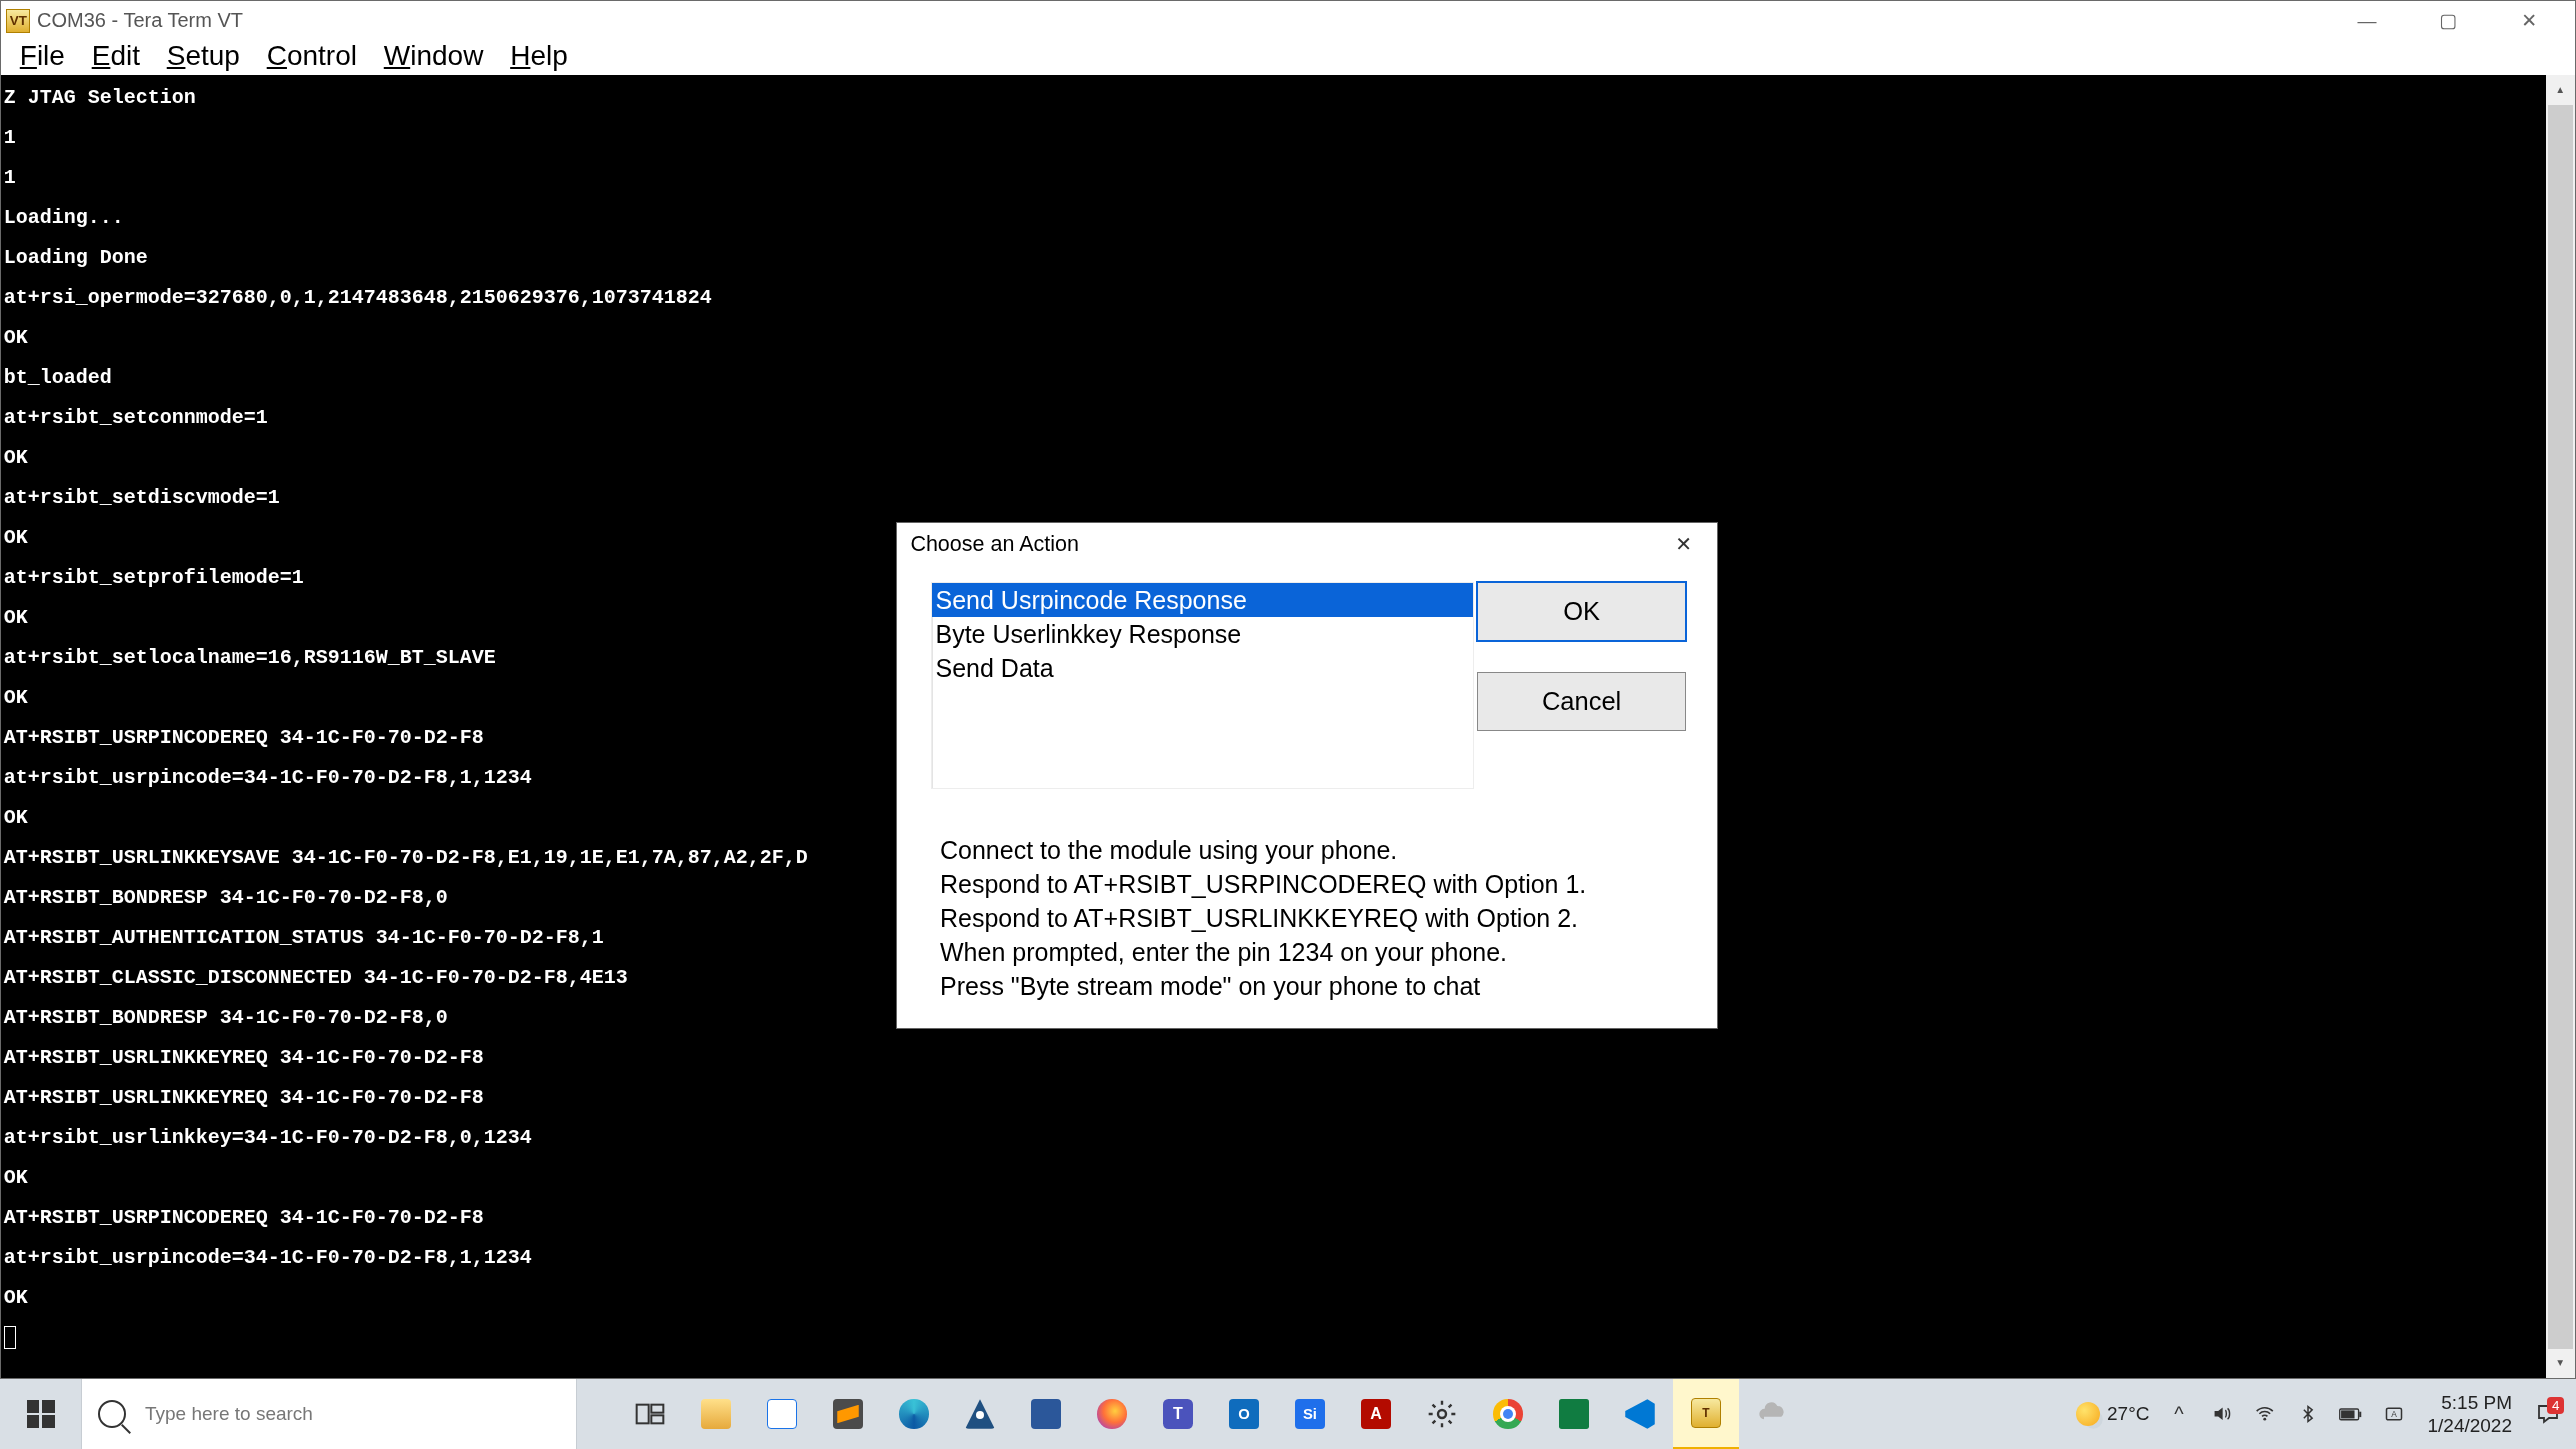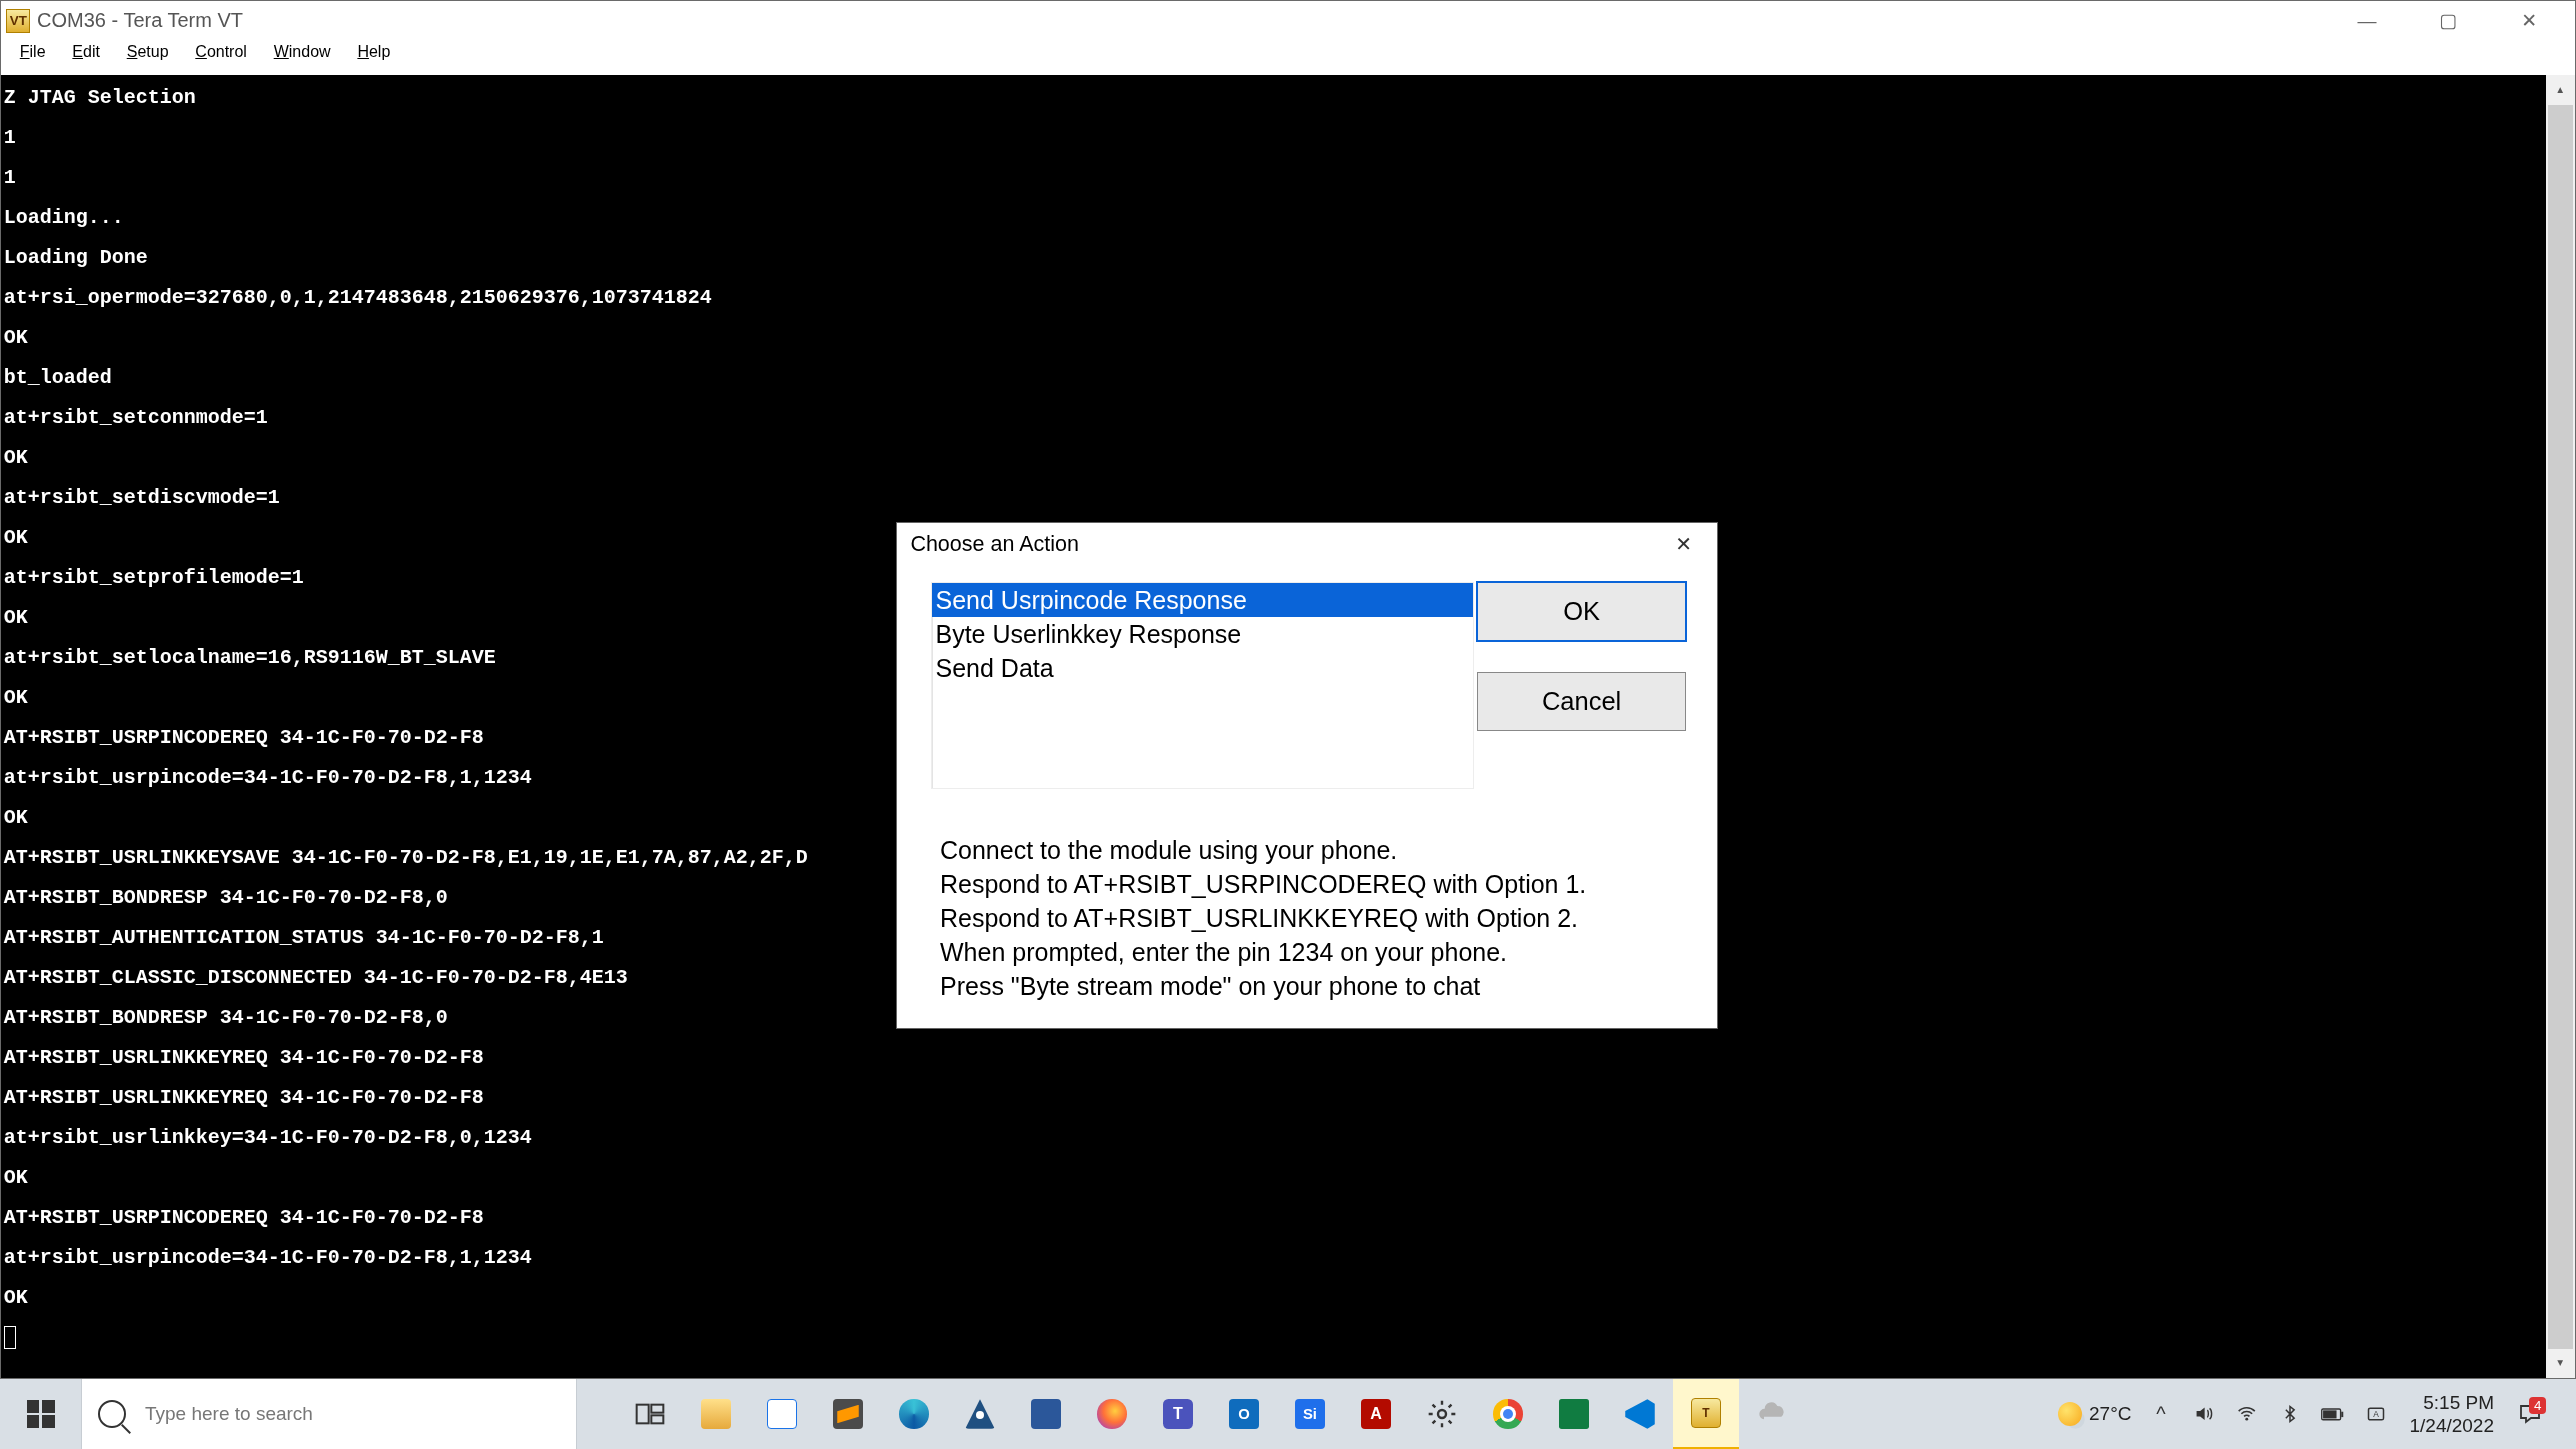--- a/index.html
+++ b/index.html
@@ -4,21 +4,21 @@
 <style>
 * { margin: 0; padding: 0; box-sizing: border-box; }
 html, body { width: 2576px; height: 1449px; overflow: hidden; font-family: "Segoe UI", Tahoma, sans-serif; background: #f0f0f0; }
 
 
 .main-window { position: absolute; left: 0; top: 0; width: 2576px; height: 1379px; background: #fff; border: 0.7px solid #6a6a6a; display: flex; flex-direction: column; }
 .titlebar { height: 39px; background: #fff; display: flex; align-items: center; padding: 0 5.4px; color: #555; font-size: 20px; }
 .titlebar .app-icon { width: 24px; height: 24px; margin-right: 6.7px; background: linear-gradient(180deg,#f7e9a0,#e0b030); border: 0.7px solid #b08000; display: inline-flex; align-items: center; justify-content: center; font-size: 13.4px; color: #603000; font-weight: bold; }
 .titlebar .spacer { flex: 1; }
 .titlebar .win-btn { width: 81px; height: 39px; display: inline-flex; align-items: center; justify-content: center; color: #666; font-size: 19px; }
-.menubar { height: 35px; background: #fff; display: flex; align-items: flex-start; padding: 0 5.4px; font-size: 16px; color: #000; border-bottom: 0; }
+.menubar { height: 35px; background: #fff; display: flex; align-items: flex-end; padding: 0 5.4px; font-size: 28px; color: #000; border-bottom: 0; }
 .menubar .menu-item { padding: 2.7px 13.4px; }
 .menubar .menu-item u { text-decoration: underline; }
 
 
 .terminal { flex: 1; background: #000; color: #fff; font-family: "Consolas","Courier New",monospace; font-size: 20px; font-weight: bold; line-height: 40px; padding: 2.7px 2.7px; position: relative; overflow: hidden; white-space: pre; }
 .term-scroll { position: absolute; right: 0; top: 0; width: 29.5px; height: 100%; background: #f0f0f0; }
 .term-scroll .track { position: absolute; left: 0; top: 29.5px; right: 0; bottom: 29.5px; background: #f0f0f0; }
 .term-scroll .up, .term-scroll .down { position: absolute; left: 0; width: 29.5px; height: 29.5px; display:flex; align-items:center; justify-content:center; color:#555; font-size:14.8px; background:#f0f0f0;}
 .term-scroll .up { top: 0; }
 .term-scroll .down { bottom: 0; }
@@ -44,21 +44,21 @@
 .taskbar .start { width: 81px; display:flex; align-items:center; justify-content:center; }
 .taskbar .start .win-logo { width: 28px; height: 28px; display: grid; grid-template-columns: 1fr 1fr; grid-template-rows: 1fr 1fr; gap: 2.7px; }
 .taskbar .start .win-logo span { background: #333; }
 .taskbar .search { width: 496px; display:flex; align-items:center; background:#fff; margin: 0; border-left: 0.7px solid #c7cdd3; border-right: 0.7px solid #c7cdd3; padding: 0 16px; color:#777; font-size: 19px;}
 .taskbar .search .mag { width: 28px; height: 28px; border: 2px solid #333; border-radius: 50%; position: relative; margin-right: 19px;}
 .taskbar .search .mag::after { content:""; position:absolute; width: 12px; height: 2px; background:#333; bottom:-4px; right:-8px; transform: rotate(45deg);}
 .taskbar .gap { width: 40px; }
 .taskbar .tbicons { display:flex; align-items:center; }
 .taskbar .tbicons .tb { width: 66px; height: 70px; display:flex; align-items:center; justify-content:center; font-size: 27px;}
 .tb svg { width: 32px; height: 32px; }
-.taskbar .tray { margin-left: auto; display:flex; align-items:center; padding-right: 23px; color:#222; font-size: 19px;}
+.taskbar .tray { margin-left: auto; display:flex; align-items:center; padding-right: 5px; color:#222; font-size: 19px;}
 .taskbar .tray .ticon { width: 43px; display:flex; align-items:center; justify-content:center; font-size: 20px; color:#333;}
 .taskbar .tray .weather { display:flex; align-items:center; margin-right: 8px;}
 .taskbar .tray .weather .sun { width:24px; height:24px; border-radius:50%; background: radial-gradient(circle at 35% 35%, #ffe36b, #f7a71b); margin-right: 6.7px; box-shadow: 5.4px 5.4px 0 -2.7px #cfd7de;}
 .taskbar .tray .clock { text-align: right; line-height: 23px; padding: 0 12px;}
 .taskbar .tray .action-center { width: 47px; display:flex; align-items:center; justify-content:center; position: relative;}
 .taskbar .tray .badge { position:absolute; bottom: 12px; right: 6.7px; background:#d33; color:#fff; font-size:13.4px; width:17.4px; height:17.4px; border-radius:4px; display:flex; align-items:center; justify-content:center;}
 
 
 .ico-sq { width: 29.5px; height: 29.5px; border-radius: 4px; }
 </style>

